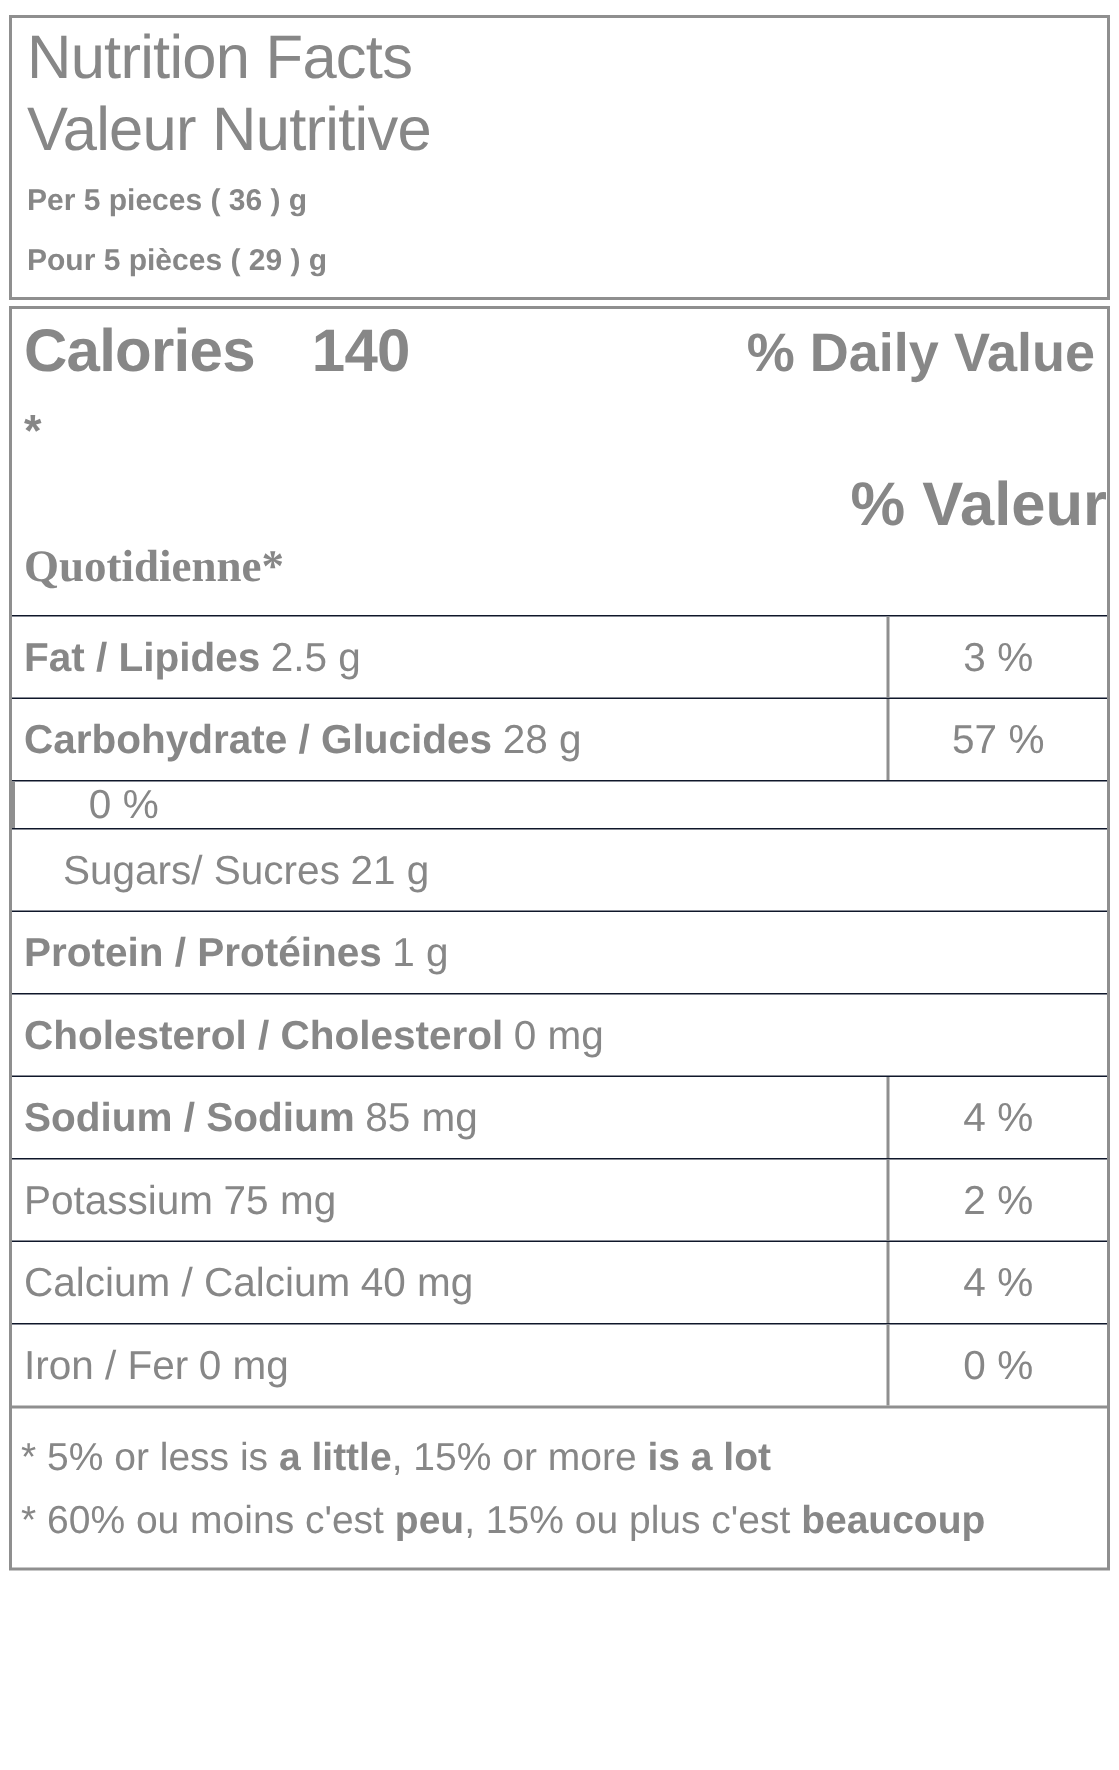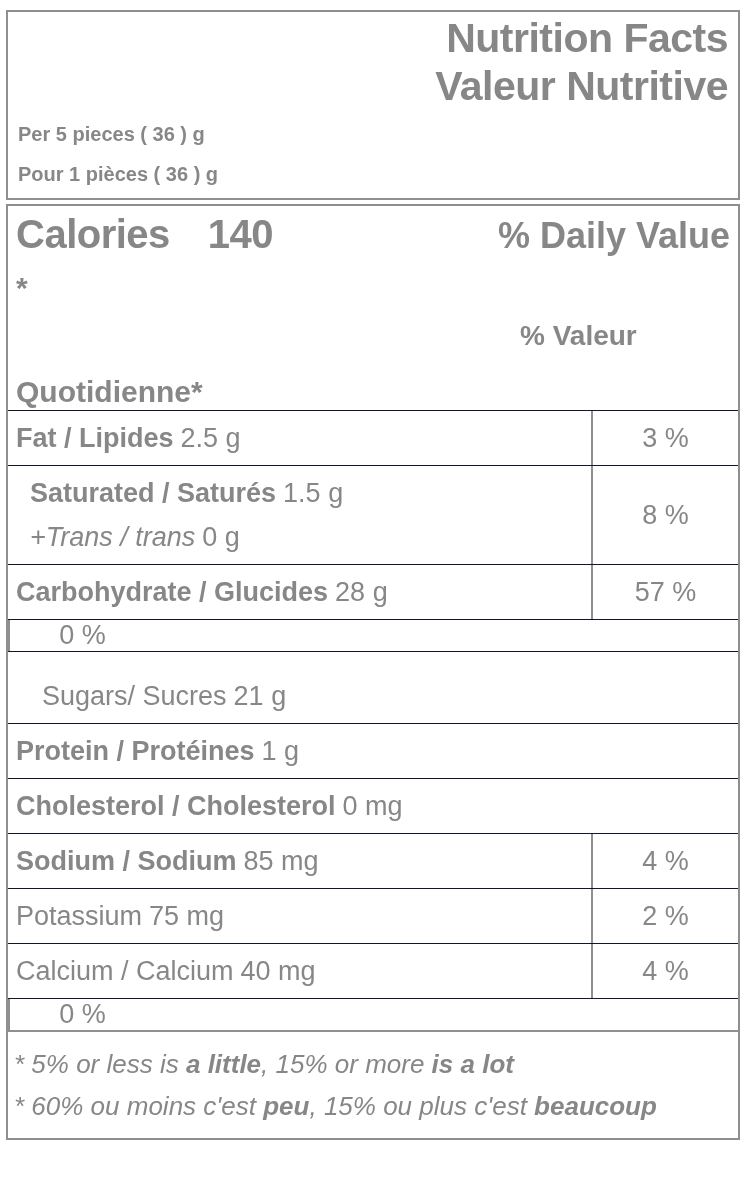--- a/index.html
+++ b/index.html
@@ -8,57 +8,57 @@
     background: #ffffff;
     font-family: "Liberation Sans", sans-serif;
     color: #878787;
     -webkit-font-smoothing: antialiased;
   }
   .label-wrap { padding: 10px 6px; }
   .box { border: 2px solid #8f8f8f; background: #fff; box-sizing: border-box; }
 
   
   .header-box { padding: 2px 10px 4px 10px; margin-bottom: 4px; }
-  .title { font-size: 41px; font-weight: bold; line-height: 48px; letter-spacing: -0.5px; text-align: right; }
+  .title { font-size: 41px; font-weight: normal; line-height: 48px; letter-spacing: -0.5px; }
   .serving { font-size: 20px; font-weight: bold; line-height: 40px; }
   .serving-first { margin-top: 4px; }
 
   
   .cal-section { position: relative; height: 204px; overflow: hidden; border-radius: 14px; }
   .cal-row1 { display: flex; justify-content: space-between; align-items: baseline; padding: 6px 8px 0 8px; }
   .cal-main { font-size: 40px; font-weight: bold; letter-spacing: -0.5px; white-space: nowrap; }
   .cal-num { margin-left: 38px; }
   .dv-en { font-size: 36px; font-weight: bold; white-space: nowrap; }
   .cal-star { font-size: 30px; font-weight: bold; line-height: 34px; margin-top: 14px; padding-left: 8px; }
-  .cal-fr1 { font-size: 28px; font-weight: bold; line-height: 34px; margin: 14px 0 0 512px; }
-  .cal-fr2 { font-size: 30px; font-weight: bold; line-height: 34px; margin-top: 22px; padding-left: 8px; }
+  .cal-fr1 { font-size: 41px; font-weight: bold; line-height: 34px; margin: 14px 0 0 512px; text-align: right; }
+  .cal-fr2 { font-size: 30px; font-weight: bold; line-height: 34px; margin-top: 8px; padding-left: 8px; font-family: Liberation Serif, serif; }
 
   .row { display: flex; align-items: stretch; border-top: 1px solid #0f172a; font-size: 27px; }
   .cell-l { flex: 1; display: flex; flex-direction: column; justify-content: center; padding: 10px 0 10px 8px; line-height: 34px; }
   .cell-r { width: 145px; border-left: 2px solid #8f8f8f; display: flex; align-items: center; justify-content: center; font-size: 27px; }
   .indent-1 .nline { padding-left: 14px; }
-  .indent-2 .nline { padding-left: 26px; margin-top: 17px; }
+  .indent-2 .nline { padding-left: 26px; }
   .b { font-weight: bold; }
   .i { font-style: italic; }
   .amt { margin-left: 7px; }
   .line2 { margin-top: 10px; }
 
   .foot { border-top: 2px solid #8f8f8f; padding: 8px 8px 14px 6px; font-size: 26px; }
-  .fn-line { line-height: 36px; margin-top: 6px; white-space: nowrap; font-style: italic; }
+  .fn-line { line-height: 36px; margin-top: 6px; white-space: nowrap; }
 </style>
 </head>
 <body>
 
 <div class="label-wrap">
 
   <div class="box header-box">
     <div class="title">Nutrition Facts</div>
     <div class="title">Valeur Nutritive</div>
     <div class="serving serving-first">Per 5 pieces ( 36 ) g</div>
-    <div class="serving">Pour 1 pièces ( 36 ) g</div>
+    <div class="serving">Pour 5 pièces ( 29 ) g</div>
   </div>
 
   <div class="box body-box">
 
     <div class="cal-section">
       <div class="cal-row1">
         <div class="cal-main">
           <span>Calories</span><span class="cal-num">140</span>
         </div>
         <div class="dv-en">% Daily Value</div>
@@ -68,27 +68,20 @@
       <div class="cal-fr2">Quotidienne*</div>
     </div>
 
     <div class="row">
       <div class="cell-l">
           <div class="nline"><span class="b">Fat / Lipides</span><span class="amt">2.5 g</span></div>
         </div>
       <div class="cell-r">3 %</div>
     </div>
 
-    <div class="row indent-1">
-      <div class="cell-l">
-        <div class="nline"><span class="b">Saturated / Saturés</span><span class="amt">1.5 g</span></div>
-        <div class="nline line2"><span class="i">+Trans / trans</span><span class="amt">0 g</span></div>
-      </div>
-      <div class="cell-r">8 %</div>
-    </div>
 
     <div class="row">
       <div class="cell-l">
           <div class="nline"><span class="b">Carbohydrate / Glucides</span><span class="amt">28 g</span></div>
         </div>
       <div class="cell-r">57 %</div>
     </div>
 
     <div class="row indent-1">
       <div class="cell-r">0 %</div>
@@ -127,20 +120,23 @@
     </div>
 
     <div class="row">
       <div class="cell-l">
           <div class="nline"><span>Calcium / Calcium</span><span class="amt">40 mg</span></div>
         </div>
       <div class="cell-r">4 %</div>
     </div>
 
     <div class="row">
+      <div class="cell-l">
+          <div class="nline"><span>Iron / Fer</span><span class="amt">0 mg</span></div>
+        </div>
       <div class="cell-r">0 %</div>
     </div>
 
     <div class="foot">
       <div class="fn-line"><span>* 5% or less is </span><span class="b">a little</span><span>, 15% or more </span><span class="b">is a lot</span></div>
       <div class="fn-line"><span>* 60% ou moins c'est </span><span class="b">peu</span><span>, 15% ou plus c'est </span><span class="b">beaucoup</span></div>
     </div>
 
   </div>
 </div>

